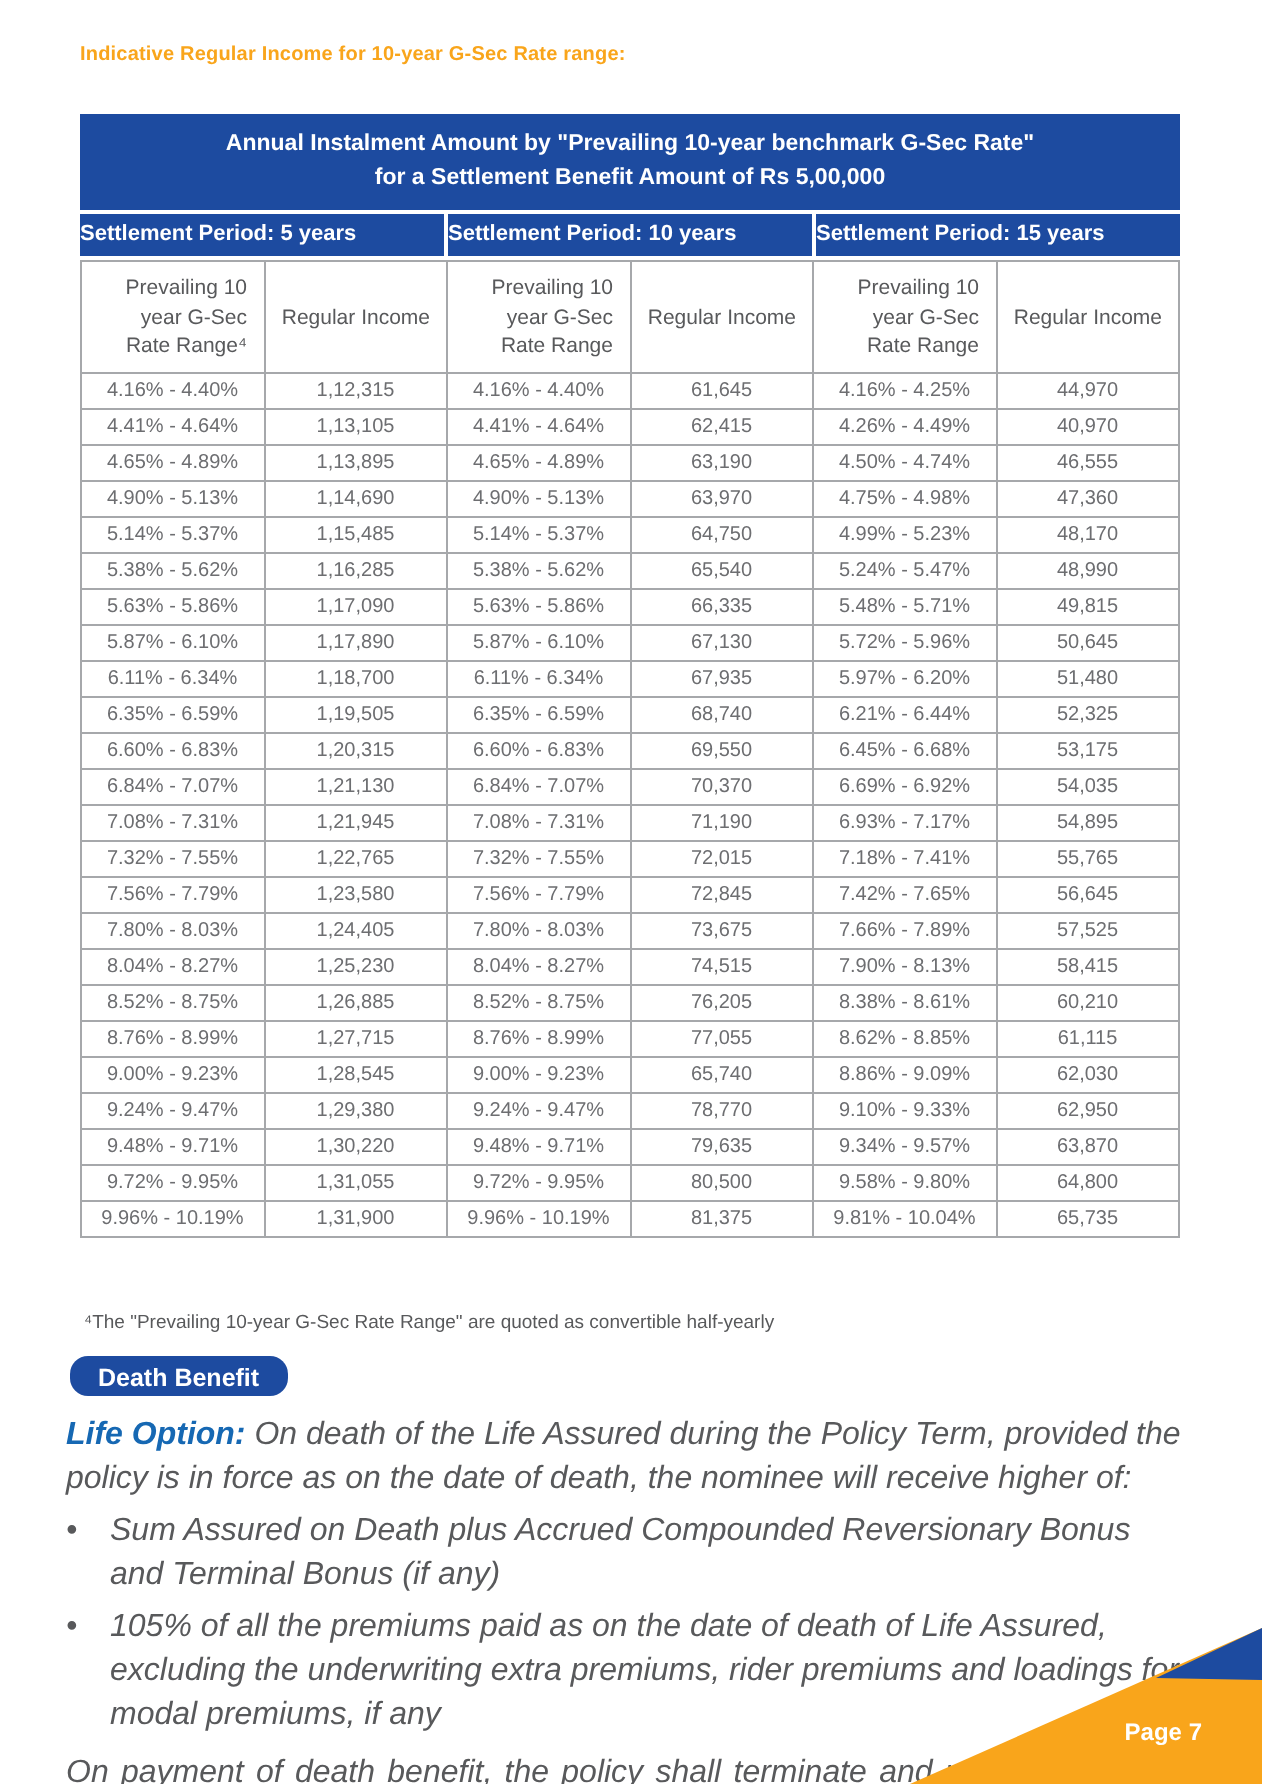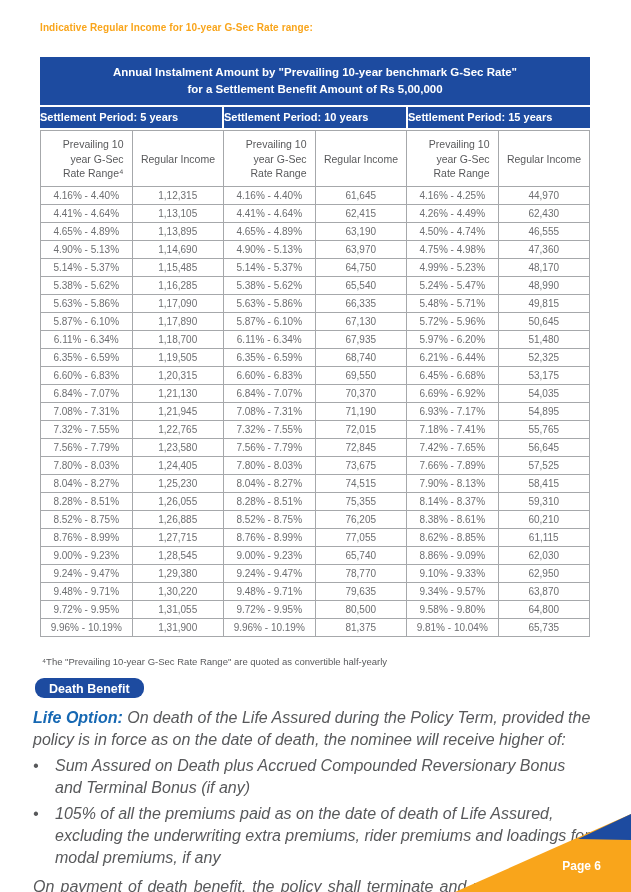--- a/index.html
+++ b/index.html
@@ -98,21 +98,21 @@
             <td>61,645</td>
             <td>4.16% - 4.25%</td>
             <td>44,970</td>
           </tr>
           <tr>
             <td>4.41% - 4.64%</td>
             <td>1,13,105</td>
             <td>4.41% - 4.64%</td>
             <td>62,415</td>
             <td>4.26% - 4.49%</td>
-            <td>62,430</td>
+            <td>40,970</td>
           </tr>
           <tr>
             <td>4.65% - 4.89%</td>
             <td>1,13,895</td>
             <td>4.65% - 4.89%</td>
             <td>63,190</td>
             <td>4.50% - 4.74%</td>
             <td>46,555</td>
           </tr>
           <tr>
@@ -219,28 +219,20 @@
             <td>7.66% - 7.89%</td>
             <td>57,525</td>
           </tr>
           <tr>
             <td>8.04% - 8.27%</td>
             <td>1,25,230</td>
             <td>8.04% - 8.27%</td>
             <td>74,515</td>
             <td>7.90% - 8.13%</td>
             <td>58,415</td>
-          </tr>
-          <tr>
-            <td>8.28% - 8.51%</td>
-            <td>1,26,055</td>
-            <td>8.28% - 8.51%</td>
-            <td>75,355</td>
-            <td>8.14% - 8.37%</td>
-            <td>59,310</td>
           </tr>
           <tr>
             <td>8.52% - 8.75%</td>
             <td>1,26,885</td>
             <td>8.52% - 8.75%</td>
             <td>76,205</td>
             <td>8.38% - 8.61%</td>
             <td>60,210</td>
           </tr>
           <tr>
@@ -313,15 +305,15 @@
         <span>105% of all the premiums paid as on the date of death of Life Assured, excluding the underwriting extra premiums, rider premiums and loadings for modal premiums, if any</span>
       </div>
     </div>
     <div class="closing">On payment of death benefit, the policy shall terminate and no other benefits will be payable.</div>
   </div>
 
   <svg class="corner-svg" width="231" height="92" viewBox="0 0 231 92">
     <polygon points="55,92 231,14 231,92" fill="#f9a51b"></polygon>
     <polygon points="178,39 231,14 231,40" fill="#1d4ba0"></polygon>
   </svg>
-  <div class="page-label">Page 6</div>
+  <div class="page-label">Page 7</div>
 
 </div>
 
 </body></html>

